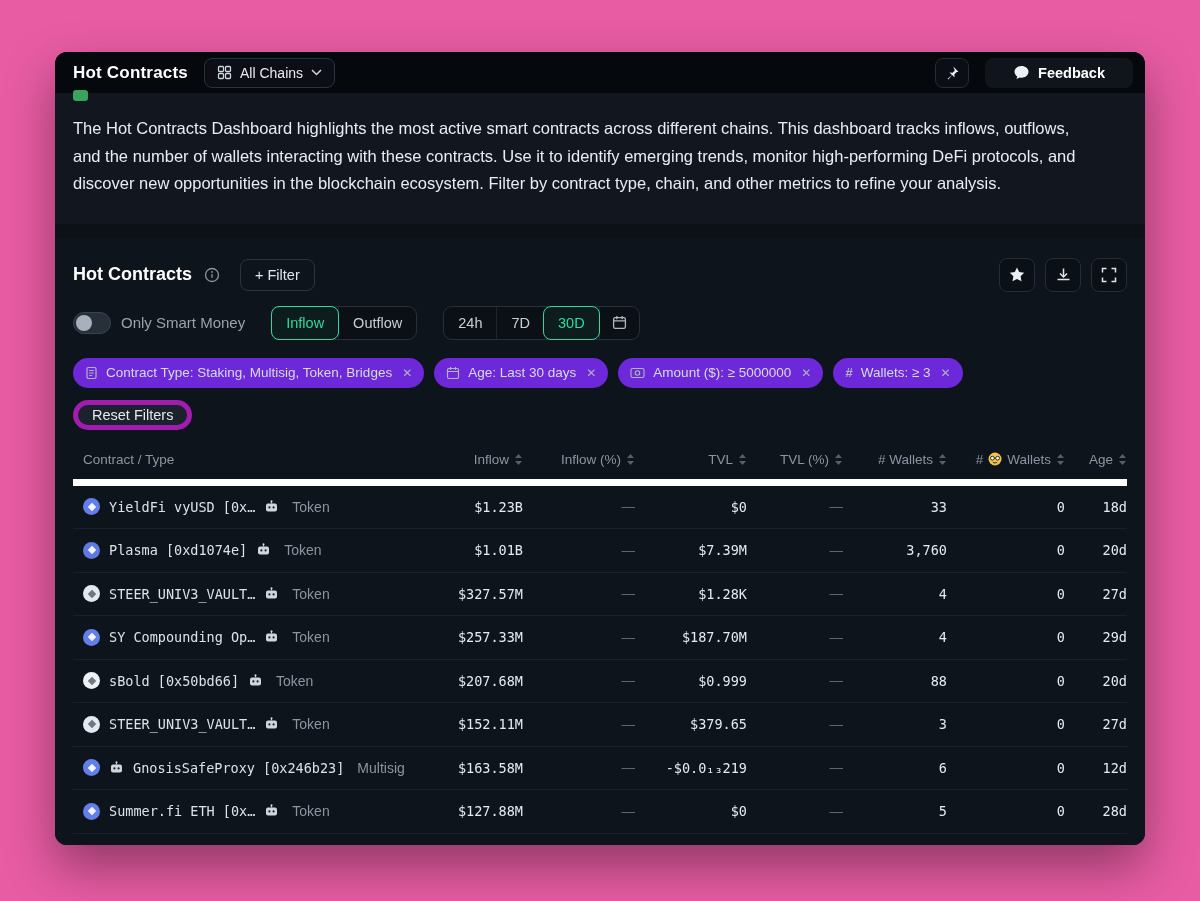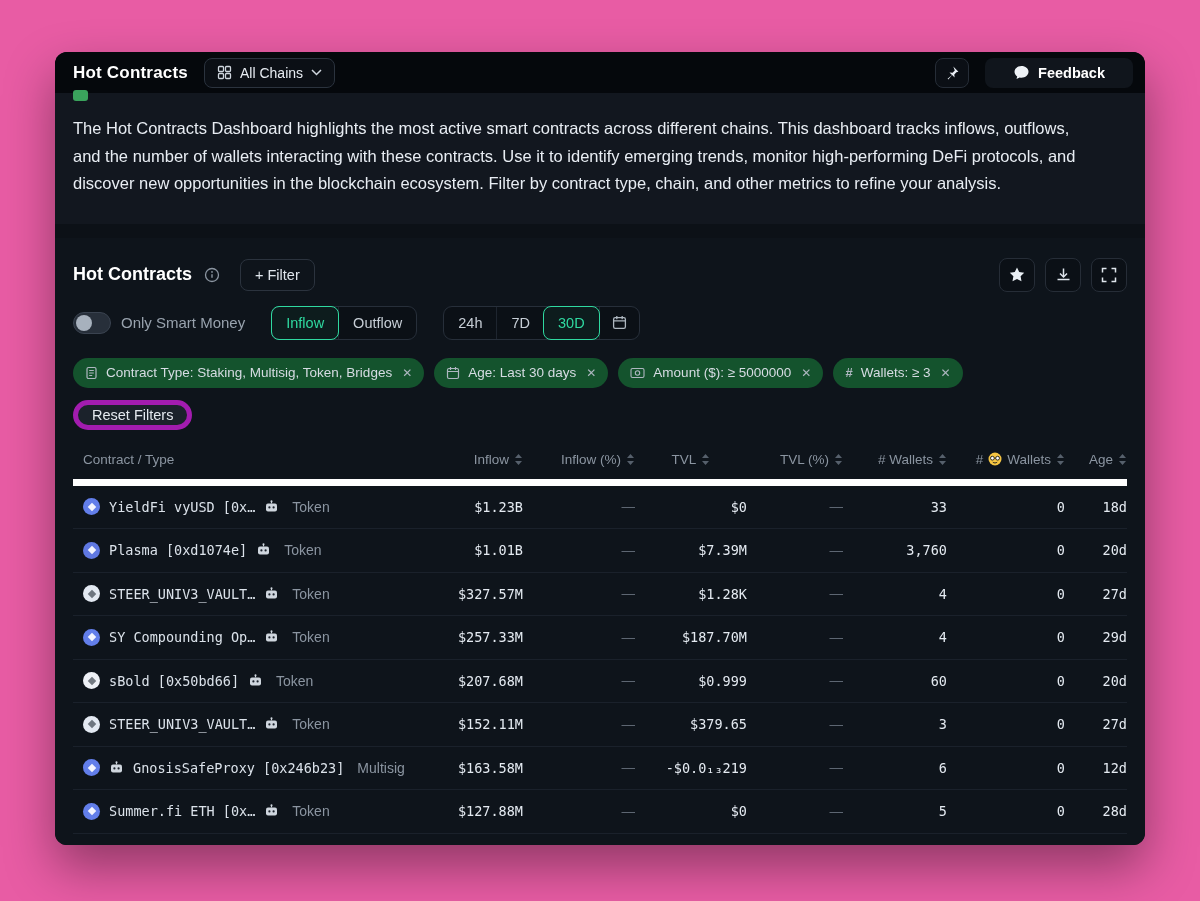--- a/index.html
+++ b/index.html
@@ -36,35 +36,35 @@
   .knob{position:absolute;left:2px;top:2px;width:16px;height:16px;border-radius:50%;background:#a7b1bd;}
   .toggle-label{color:#98a2ad;font-size:15px;}
   .seg{display:flex;align-items:stretch;border:1px solid #272f3a;border-radius:9px;background:#0b1016;height:34px;}
   .seg-item{display:flex;align-items:center;justify-content:center;padding:0 14px;color:#c7ced6;font-size:14.5px;cursor:pointer;}
   .seg-item + .seg-item{border-left:1px solid #1e252f;}
   .seg-item.active{border:1px solid #2fd9a0;border-radius:8px;margin:-1px;color:#2fd9a0;background:rgba(47,217,160,.06);position:relative;z-index:1;}
   .seg-cal{width:40px;padding:0;}
 
   
   .chips{display:flex;align-items:center;gap:10px;margin-top:18px;flex-wrap:wrap;}
-  .chip{display:flex;align-items:center;gap:8px;height:30px;padding:0 12px;border-radius:16px;background:#14532d;color:#d6dce3;font-size:13.5px;}
+  .chip{display:flex;align-items:center;gap:8px;height:30px;padding:0 12px;border-radius:16px;background:#6d28d9;color:#d6dce3;font-size:13.5px;}
   .chip .x{color:#aeb7c0;font-size:12px;cursor:pointer;margin-left:2px;}
   .chip-ic{display:flex;align-items:center;}
   .hashg{color:#aeb7c0;font-weight:700;font-size:13px;}
   .reset-row{margin-top:12px;}
   .reset-btn{display:inline-flex;align-items:center;height:30px;padding:0 14px;border-radius:16px;background:#1b222b;border:5px solid #a21caf;color:#e4e9ef;font-size:14.5px;cursor:pointer;}
 
   
   .table{margin-top:14px;display:flex;flex-direction:column;}
   .thead{display:flex;align-items:center;padding:8px 0 12px;border-bottom:7px solid #ffffff;color:#8b95a1;font-size:13.5px;}
   .hcell{display:flex;align-items:center;gap:5px;}
   .c-name{flex:1;min-width:0;padding-left:10px;}
   .c-inflow{width:92px;justify-content:flex-end;}
   .c-inflowpct{width:112px;justify-content:flex-end;}
-  .c-tvl{width:112px;justify-content:center;}
+  .c-tvl{width:112px;justify-content:flex-end;}
   .c-tvlpct{width:96px;justify-content:flex-end;}
   .c-wallets{width:104px;justify-content:flex-end;}
   .c-sm{width:118px;justify-content:flex-end;}
   .c-age{width:62px;justify-content:flex-end;}
   .trow{display:flex;align-items:center;height:43.5px;border-bottom:1px solid #1a212b;flex:none;}
   .namecell{flex:1;min-width:0;display:flex;align-items:center;gap:9px;padding-left:10px;}
   .chain-dot{width:17px;height:17px;border-radius:50%;flex:none;display:flex;align-items:center;justify-content:center;}
   .chain-dot i{display:block;width:6px;height:6px;transform:rotate(45deg);}
   .cname{font-family:"DejaVu Sans Mono",monospace;font-size:13.5px;color:#dbe2ea;white-space:nowrap;}
   .ctype{color:#8b95a1;font-size:14px;margin-left:4px;white-space:nowrap;}
@@ -410,21 +410,21 @@
                   <circle cx="5.4" cy="7.4" r="1.1" fill="#1a212b"></circle>
                   <circle cx="9.6" cy="7.4" r="1.1" fill="#1a212b"></circle>
                 </svg>
               </span>
               <span class="ctype">Token</span>
             </div>
             <div class="tcell mono c-inflow">$207.68M</div>
             <div class="tcell mono c-inflowpct dash">—</div>
             <div class="tcell mono c-tvl">$0.999</div>
             <div class="tcell mono c-tvlpct dash">—</div>
-            <div class="tcell mono c-wallets">60</div>
+            <div class="tcell mono c-wallets">88</div>
             <div class="tcell mono c-sm">0</div>
             <div class="tcell mono c-age">20d</div>
           </div>
           <div class="trow">
             <div class="namecell">
               <span class="chain-dot" style="background:#e3e9f2">
                 <i style="background:rgba(15,23,35,.55)"></i>
               </span>
               <span class="cname">STEER_UNIV3_VAULT…</span>
               <span class="bot">

